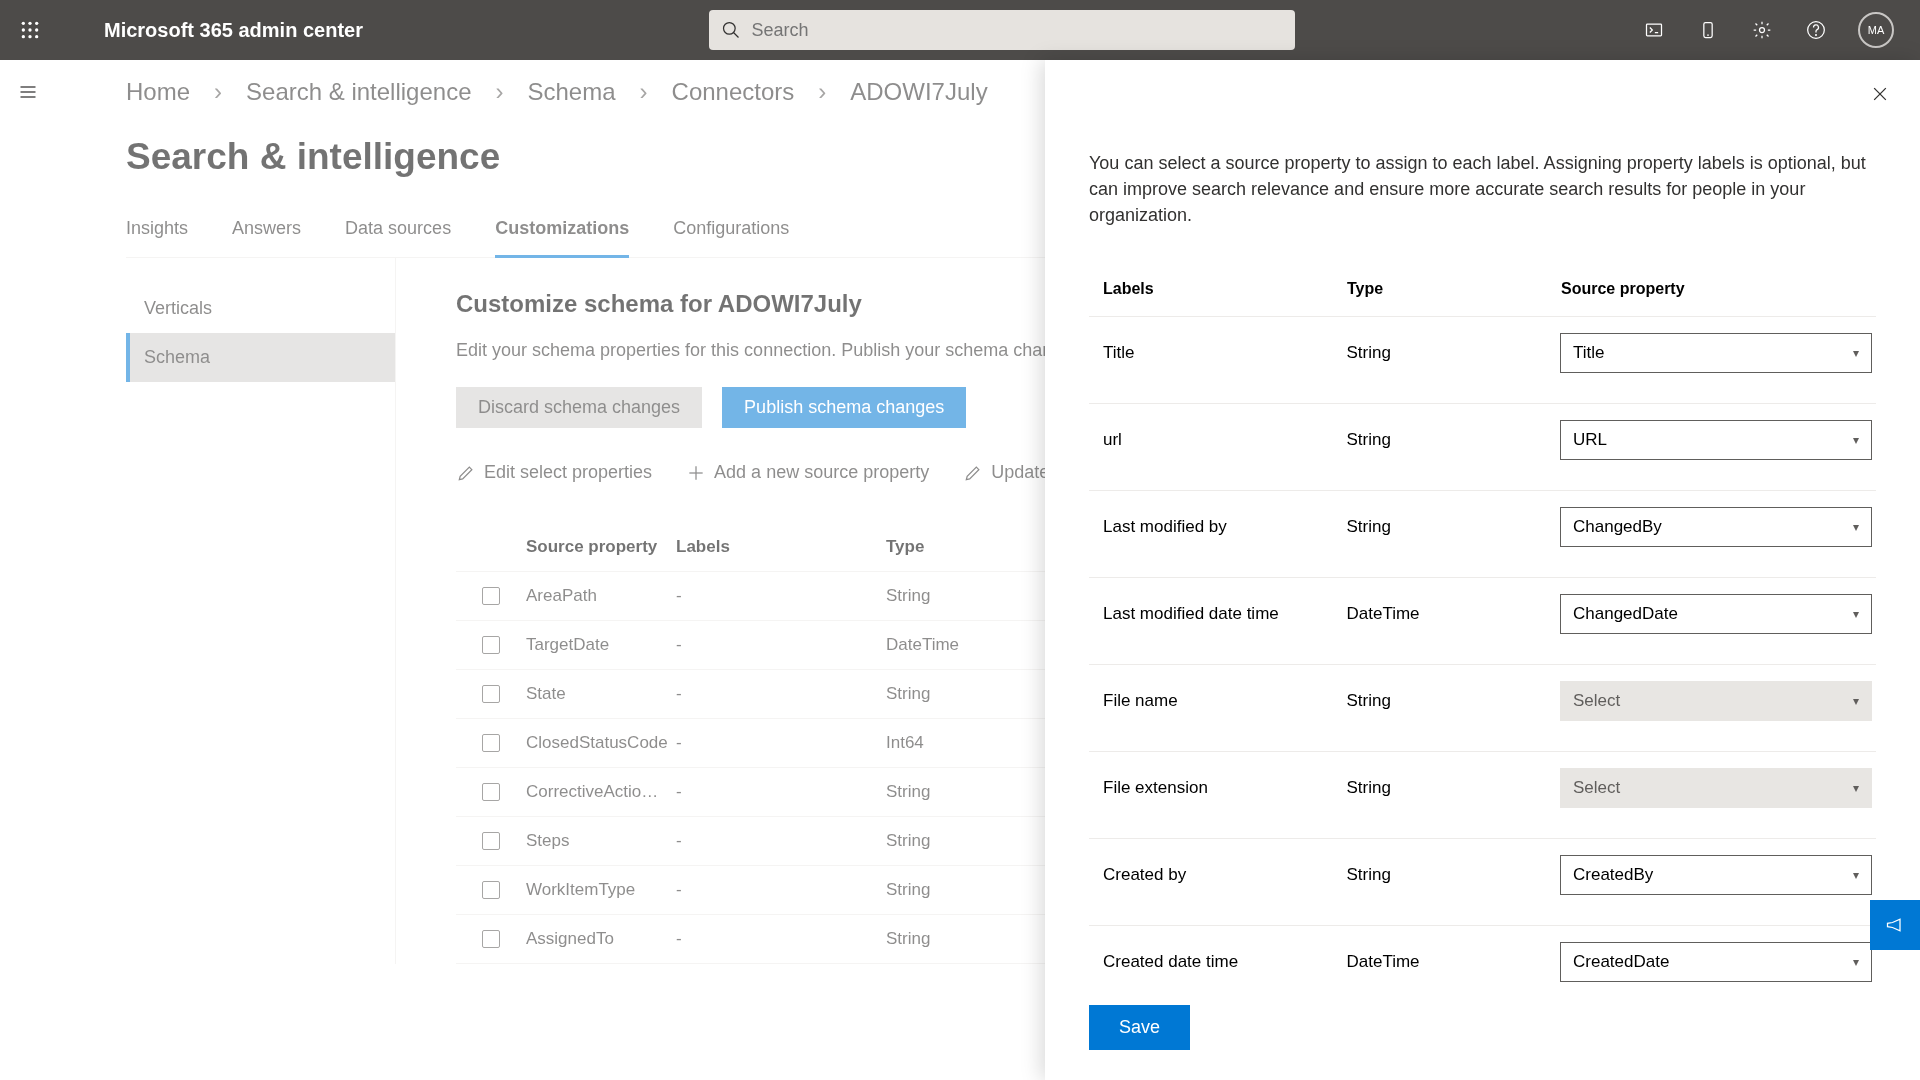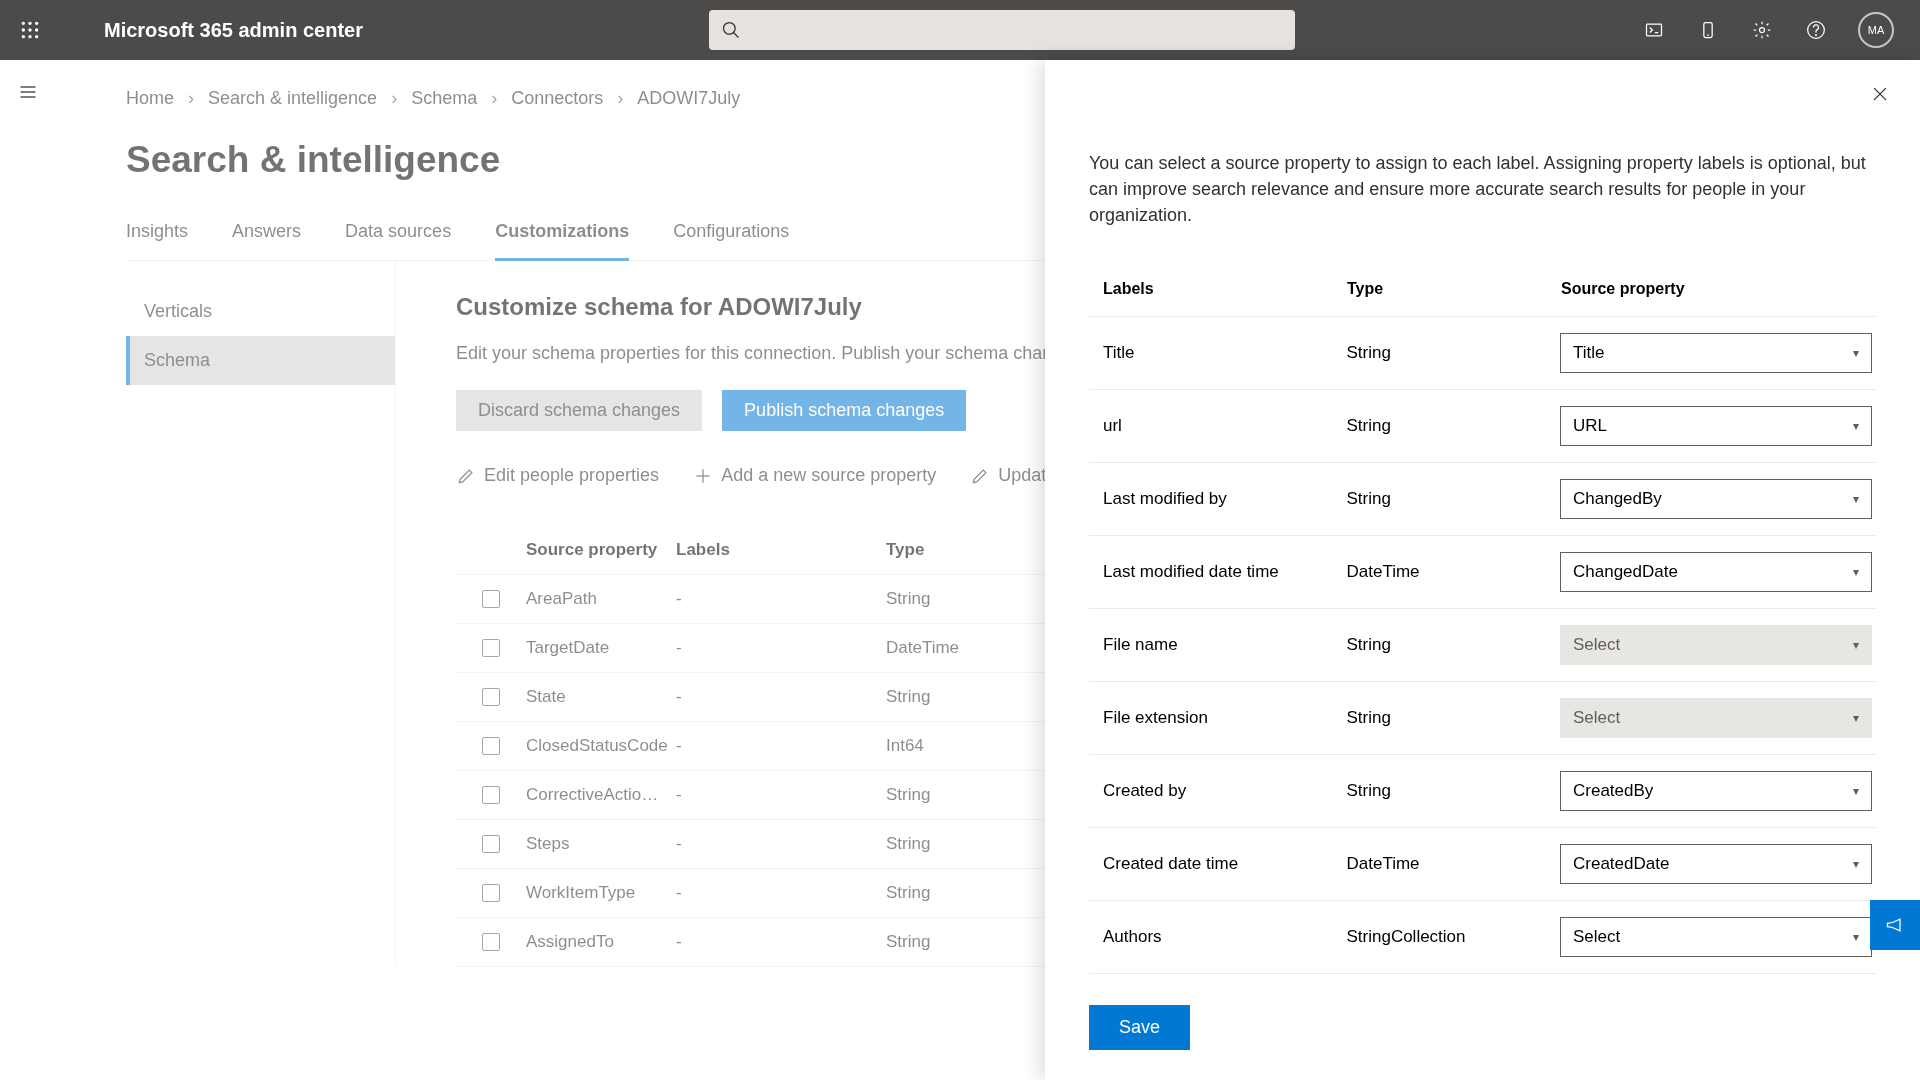--- a/index.html
+++ b/index.html
@@ -15,21 +15,21 @@
 .topbar-right { display: flex; gap: 30px; align-items: center; padding-right: 26px; }
 .topbar-icon { width: 24px; height: 24px; display: flex; align-items: center; justify-content: center; }
 .avatar { width: 36px; height: 36px; border: 2px solid #c8c6c4; border-radius: 50%; display: flex; align-items: center; justify-content: center; font-size: 11px; }
 
 
 .shell { display: flex; height: calc(1080px - 60px); }
 .hamburger-col { width: 56px; padding-top: 22px; display: flex; justify-content: center; }
 .main-col { flex: 1; padding: 0 40px 0 70px; position: relative; }
 
 
-.breadcrumb { display: flex; align-items: center; gap: 14px; font-size: 18px; color: #323130; padding-top: 28px; }
+.breadcrumb { display: flex; align-items: center; gap: 24px; font-size: 24px; color: #323130; padding-top: 18px; }
 .bc-sep { color: #605e5c; }
 .bc-item { color: #323130; }
 
 h1.page-title { font-size: 37px; font-weight: 700; margin-top: 30px; }
 
 
 .tabs { display: flex; gap: 44px; margin-top: 40px; border-bottom: 1px solid #edebe9; }
 .tab { font-size: 18px; color: #323130; padding-bottom: 16px; }
 .tab.active { font-weight: 700; border-bottom: 3px solid #0078d4; margin-bottom: -1px; }
 
@@ -66,21 +66,21 @@
 
 
 .flyout { position: fixed; top: 60px; right: 0; bottom: 0; width: 875px; background: #fff; box-shadow: -4px 0 20px rgba(0,0,0,0.15); display: flex; flex-direction: column; }
 .fly-close { position: absolute; top: 24px; right: 30px; cursor: pointer; }
 .fly-body { padding: 80px 44px 0 44px; flex: 1; overflow: auto; }
 .fly-title { font-size: 28px; font-weight: 700; }
 .fly-desc { font-size: 18px; color: #323130; margin-top: 10px; line-height: 1.45; }
 .ltbl { margin-top: 42px; }
 .lhead, .lrow { display: flex; align-items: center; border-bottom: 1px solid #edebe9; }
 .lhead { font-weight: 600; font-size: 16px; padding: 10px 0 18px 14px; }
-.lrow { padding: 16px 0 16px 14px; font-size: 17px; justify-content: center; }
+.lrow { padding: 16px 0 30px 14px; font-size: 17px; justify-content: center; }
 .lc-label { width: 244px; }
 .lc-type { width: 214px; }
 .lc-src { flex: 1; padding-right: 4px; }
 .dd { border: 1px solid #605e5c; height: 40px; display: flex; align-items: center; justify-content: space-between; padding: 0 12px; font-size: 17px; background: #fff; width: 312px; }
 .dd.empty { background: #e8e6e3; border-color: #e8e6e3; color: #605e5c; }
 .dd .chev { font-size: 12px; color: #605e5c; }
 .fly-footer { padding: 0 44px 30px 44px; }
 .save-btn { background: #0078d4; color: #fff; border: none; font-size: 18px; padding: 12px 30px; cursor: pointer; }
 
 .feedback-tab { position: fixed; right: 0; top: 900px; width: 50px; height: 50px; background: #0078d4; display: flex; align-items: center; justify-content: center; }
@@ -104,20 +104,21 @@
         <circle cx="12" cy="20" r="2"></circle>
         <circle cx="20" cy="20" r="2"></circle>
       </svg>
   </div>
   <div class="app-name">Microsoft 365 admin center</div>
   <div class="searchbox">
     <svg class="ico-dark" viewBox="0 0 24 24">
         <circle cx="10" cy="10" r="7"></circle>
         <line x1="15" y1="15" x2="21" y2="21"></line>
       </svg>
+    <input style="margin-left: 10px;" placeholder="Search">
   </div>
   <div class="topbar-right">
     <span class="topbar-icon">
         <svg class="ico" viewBox="0 0 24 24">
           <rect x="3" y="5" width="18" height="14" rx="1"></rect>
           <path d="M7 9l3 3-3 3M13 15h4"></path>
         </svg>
       </span>
     <span class="topbar-icon">
         <svg class="ico" viewBox="0 0 24 24">
@@ -184,21 +185,21 @@
         <div class="panel-desc">Edit your schema properties for this connection. Publish your schema change</div>
         <div class="btn-row">
           <button class="btn secondary">Discard schema changes</button>
           <button class="btn primary">Publish schema changes</button>
         </div>
         <div class="cmdbar">
           <div class="cmd">
             <svg class="ico-dark" viewBox="0 0 24 24">
                 <path d="M4 20l4-1 11-11-3-3L5 16l-1 4z"></path>
               </svg>
-            <span>Edit people properties</span>
+            <span>Edit select properties</span>
           </div>
           <div class="cmd">
             <svg class="ico-dark" viewBox="0 0 24 24">
                 <line x1="12" y1="4" x2="12" y2="20"></line>
                 <line x1="4" y1="12" x2="20" y2="12"></line>
               </svg>
             <span>Add a new source property</span>
           </div>
           <div class="cmd">
             <svg class="ico-dark" viewBox="0 0 24 24">

